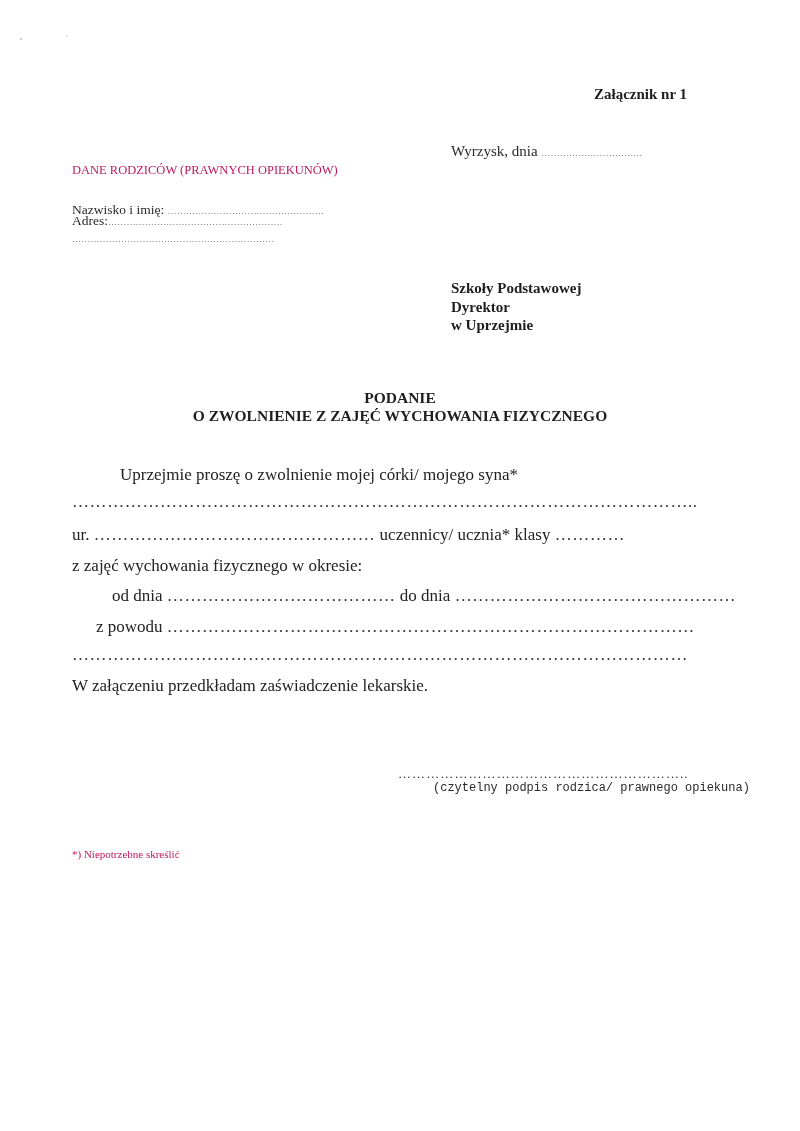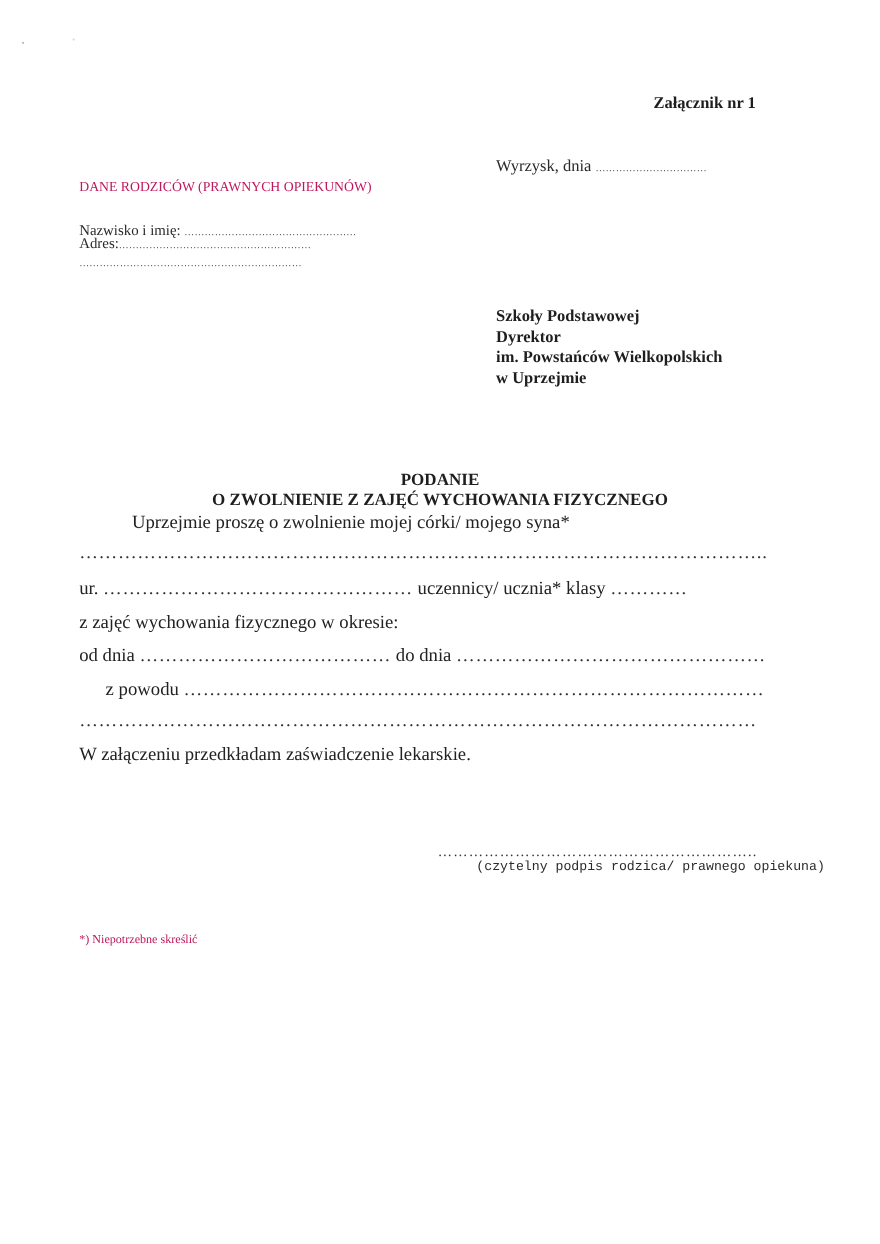--- a/index.html
+++ b/index.html
@@ -46,21 +46,20 @@
     left: 451px; top: 279px;
     font-size: 15px; font-weight: bold;
     line-height: 18.5px;
     white-space: normal;
   }
   .title-block {
     left: 0; width: 800px; top: 389px;
     text-align: center;
     font-size: 15.5px; font-weight: bold;
     line-height: 18px;
-    margin-top: 39px;
   }
   .title-block .line2 { margin-left: 0px; }
   .body-line {
     left: 72px;
     font-size: 17px; color: #222;
   }
   .dots {
     letter-spacing: 0.6px;
     color: #333;
   }
@@ -99,21 +98,20 @@
 <div class="abs parent-field" style="top:212px;">
   <span>Adres:</span><span class="dots-small">…………………………………………………</span>
 </div>
 <div class="abs parent-field" style="top:229px;">
   <span class="dots-small">…………………………………………………………</span>
 </div>
 
 <div class="abs recipient">
   <div>Szkoły Podstawowej</div>
   <div>Dyrektor</div>
-  <div>im. Powstańców Wielkopolskich</div>
   <div>w Uprzejmie</div>
 </div>
 
 <div class="abs title-block">
   <div>PODANIE</div>
   <div class="line2">O ZWOLNIENIE Z ZAJĘĆ WYCHOWANIA FIZYCZNEGO</div>
 </div>
 
 <div class="abs body-line" style="left:120px; top:465px;">Uprzejmie proszę o zwolnienie mojej córki/ mojego syna*</div>
 
@@ -123,21 +121,21 @@
 
 <div class="abs body-line" style="top:525px;">
   <span>ur.</span>
   <span class="dots">…………………………………………</span>
   <span>uczennicy/ ucznia* klasy</span>
   <span class="dots">…………</span>
 </div>
 
 <div class="abs body-line" style="top:556px;">z zajęć wychowania fizycznego w okresie:</div>
 
-<div class="abs body-line" style="top:586px;">
+<div class="abs body-line" style="top:586px;margin-left:40px;">
   <span>od dnia</span>
   <span class="dots">…………………………………</span>
   <span>do dnia</span>
   <span class="dots">…………………………………………</span>
 </div>
 
 <div class="abs body-line" style="top:617px;margin-left:24px;">
   <span>z powodu</span>
   <span class="dots">………………………………………………………………………………</span>
 </div>

